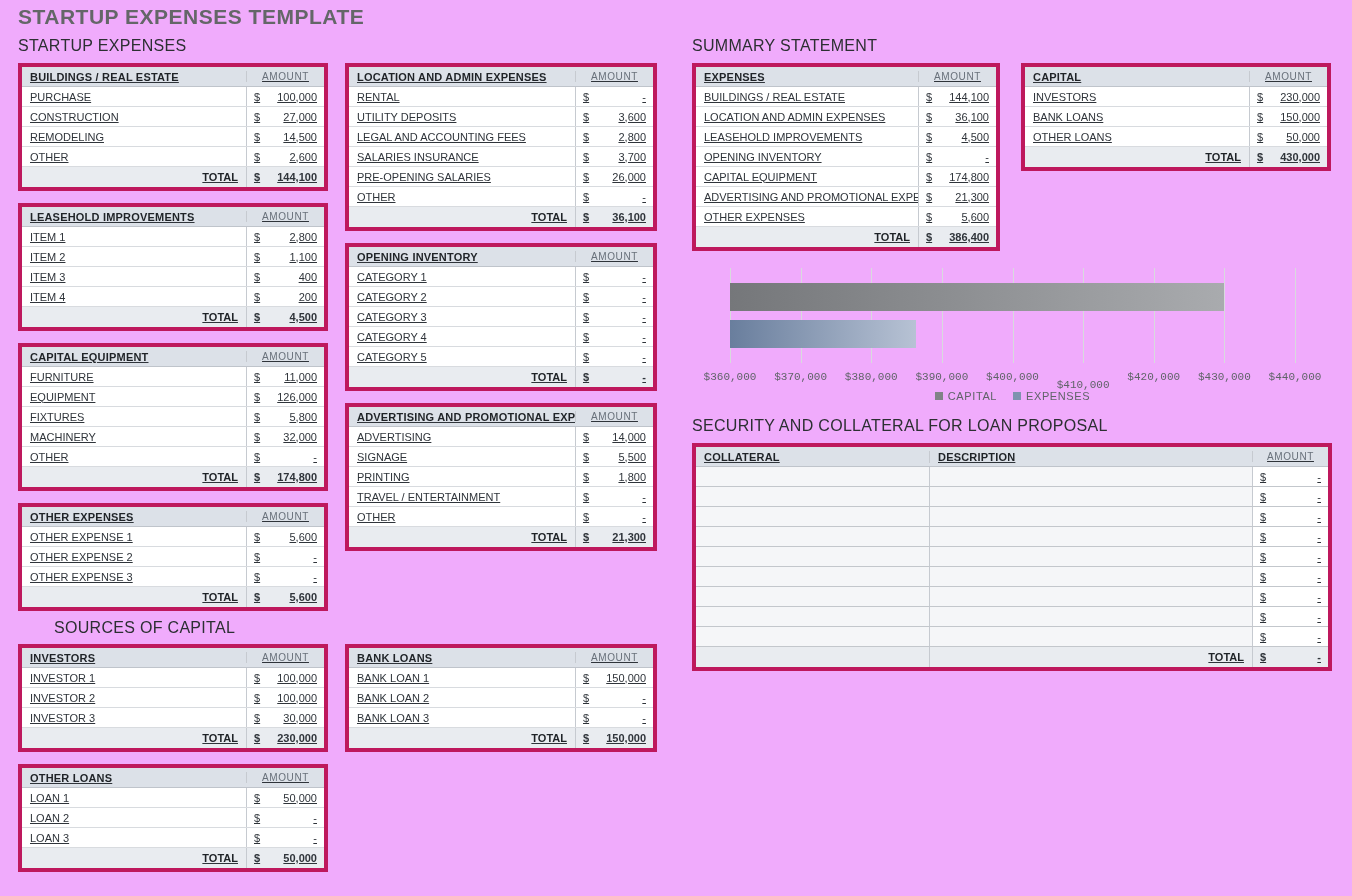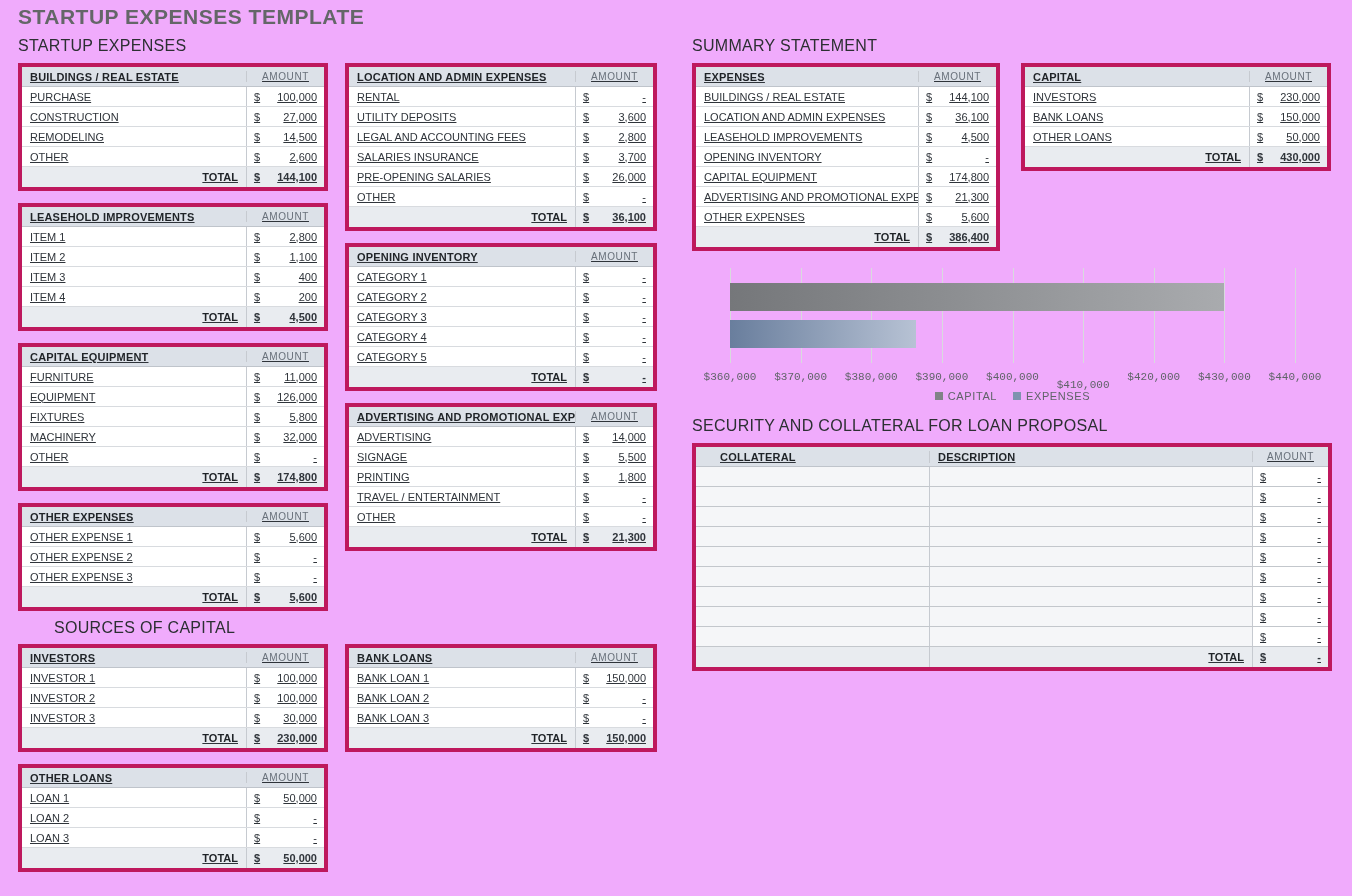--- a/index.html
+++ b/index.html
@@ -21,21 +21,21 @@
   .cell-label { flex:1; padding:0 8px; white-space:nowrap; overflow:hidden; display:flex; align-items:center; }
   .hdr-title  { font-weight:bold; color:#1f2327; letter-spacing:0.2px; }
   .cell-amount { width:78px; border-left:1px solid #c6cad0; display:flex; align-items:center;
                  justify-content:space-between; padding:0 7px; box-sizing:border-box; background:#fff; }
   .cell-amount.hdr { justify-content:center; color:#68707a; font-size:10px; letter-spacing:0.6px; background:transparent; }
   .tbl-total .cell-amount { background:transparent; font-weight:bold; }
   .total-lbl { justify-content:flex-end; font-weight:bold; color:#1f2327; }
   .b { font-weight:bold; }
 
   
-  .c-col1 { width:233px; box-sizing:border-box; padding:0 24px; display:flex; align-items:center; }
+  .c-col1 { width:233px; box-sizing:border-box; padding:0 8px; display:flex; align-items:center; }
   .c-col2 { flex:1; border-left:1px solid #c6cad0; box-sizing:border-box; padding:0 8px; display:flex; align-items:center;text-align:center; }
   .col-tbl .tbl-row { border-bottom:1px solid #c3c7cc; }
   .col-tbl .tbl-row .c-col1, .col-tbl .tbl-row .c-col2 { background:#f5f6f8; }
   .col-tbl .cell-amount { width:76px; }
 
   
   .chart { position:absolute; }
   .plot { position:absolute; }
   .gridline { position:absolute; top:0; bottom:0; width:1px; background:#d8dadd; }
   .bar { position:absolute; height:28px; }

